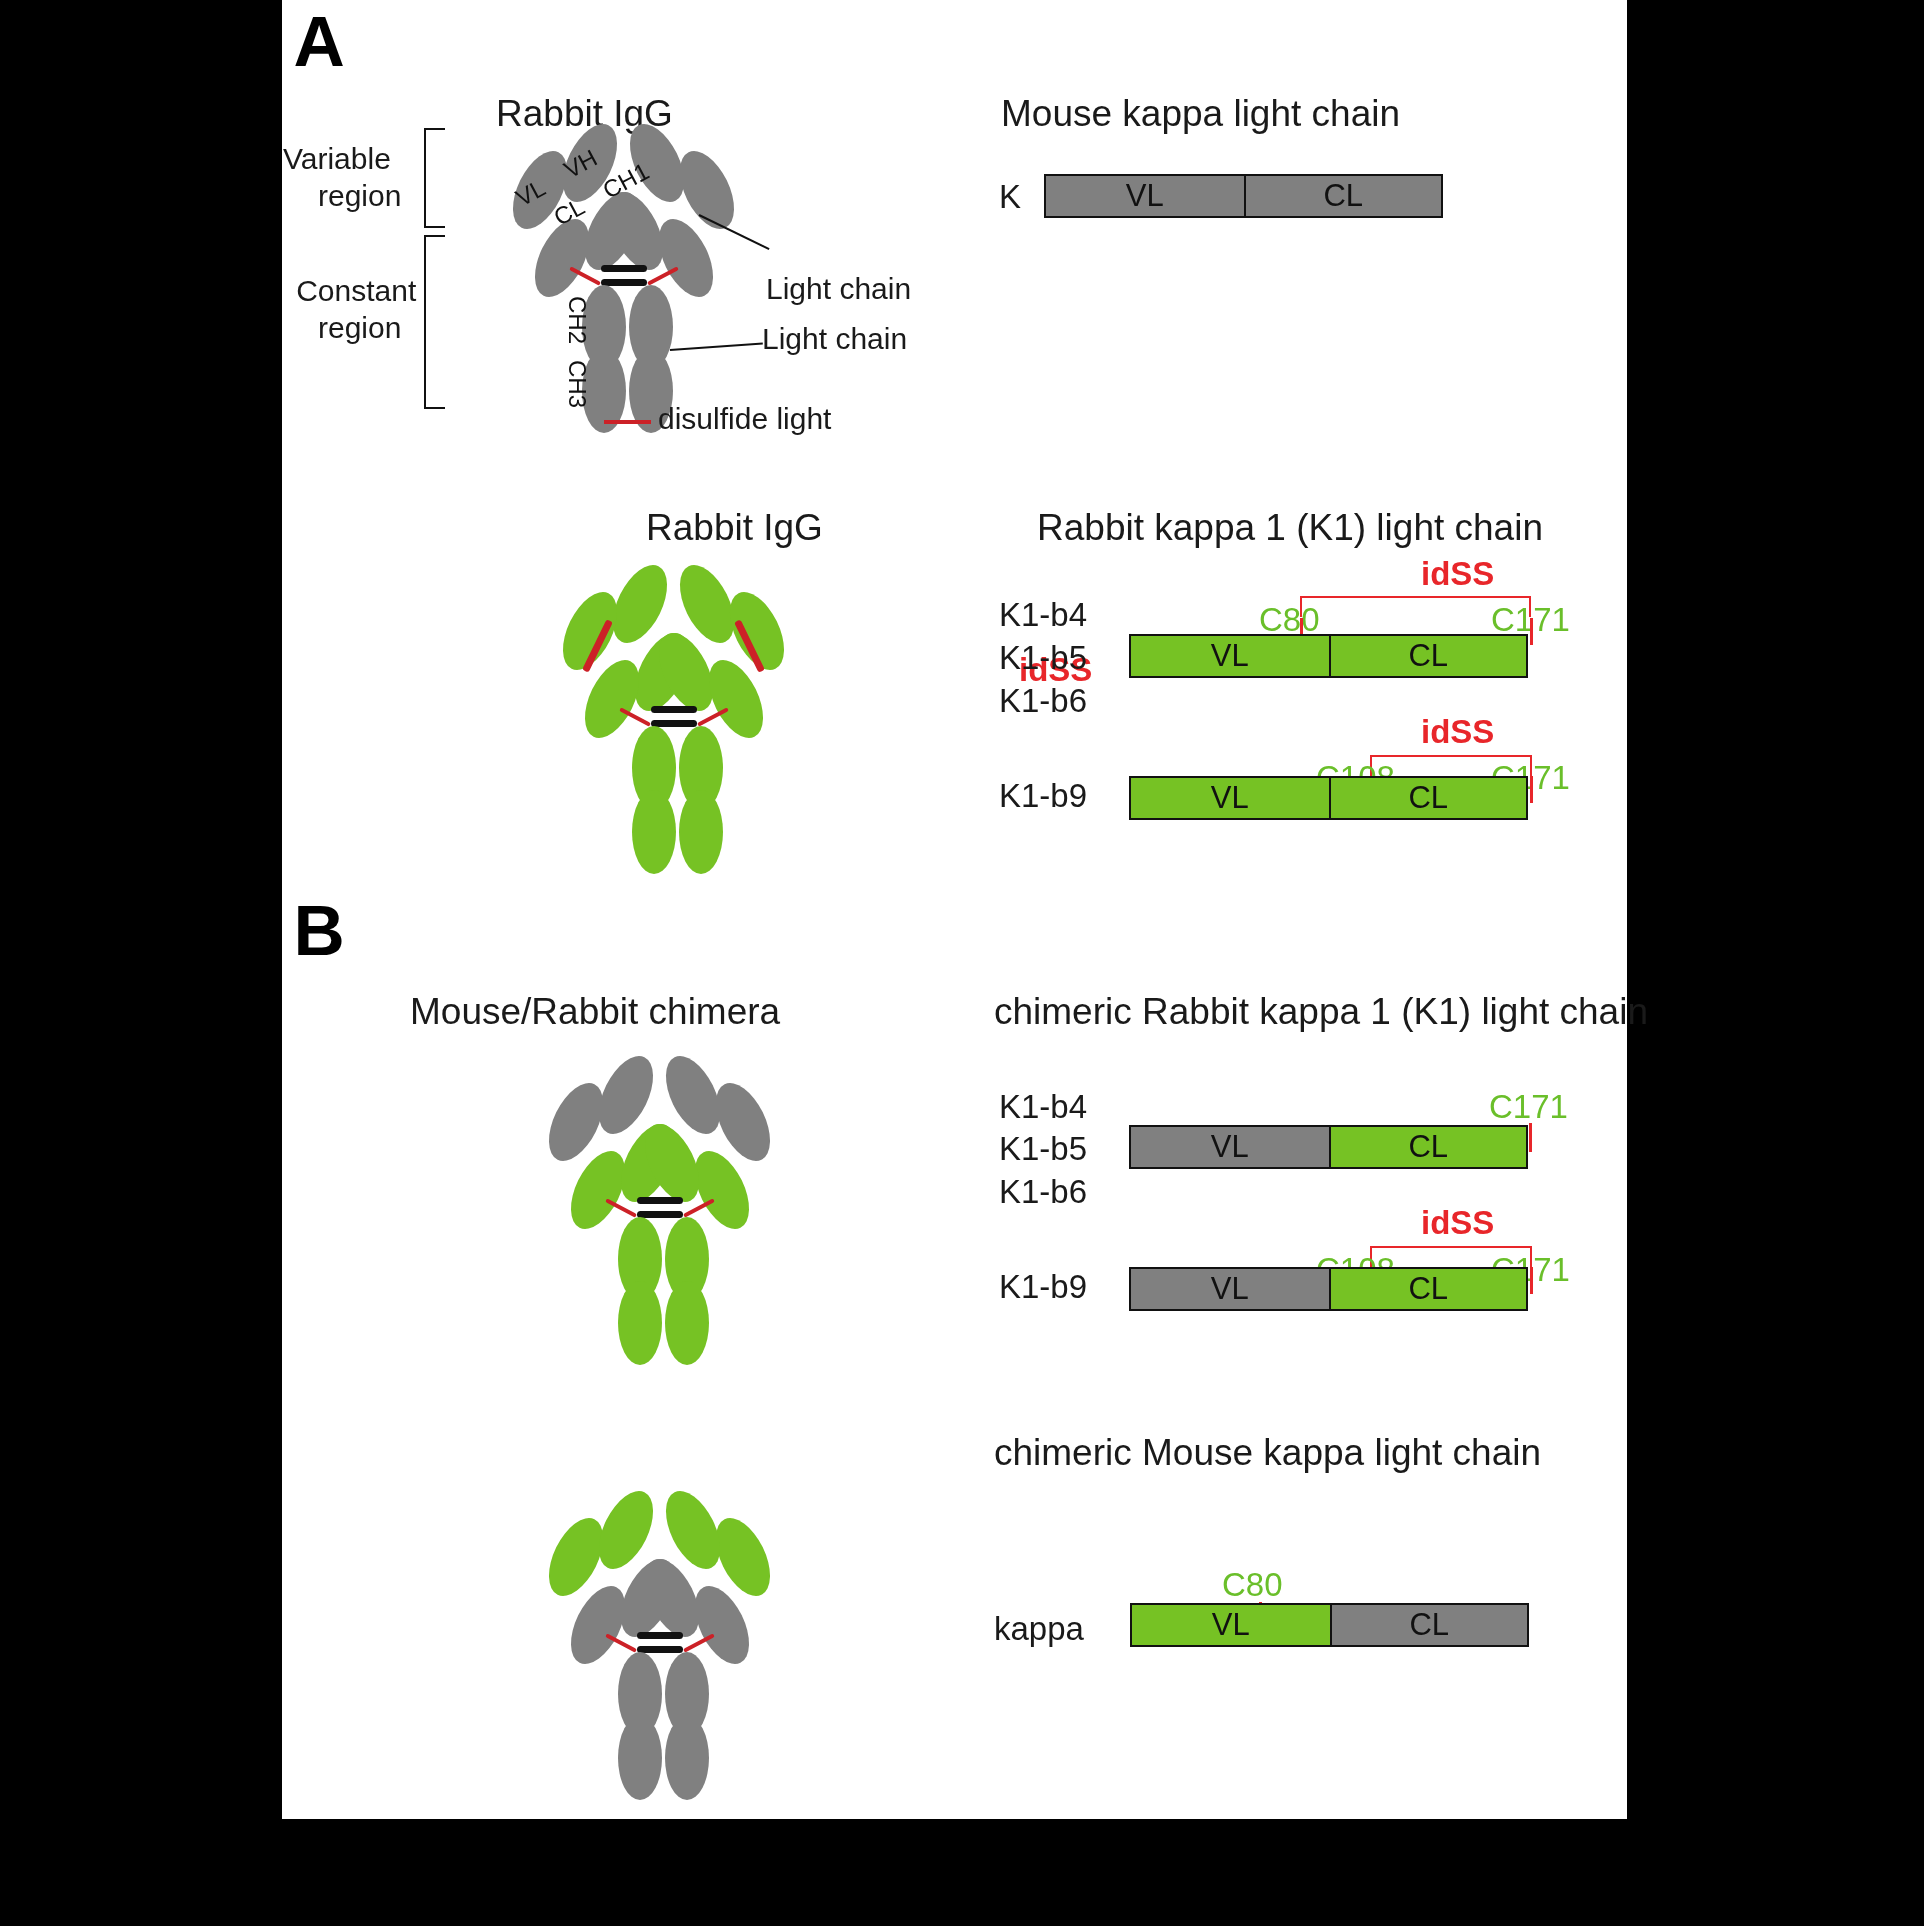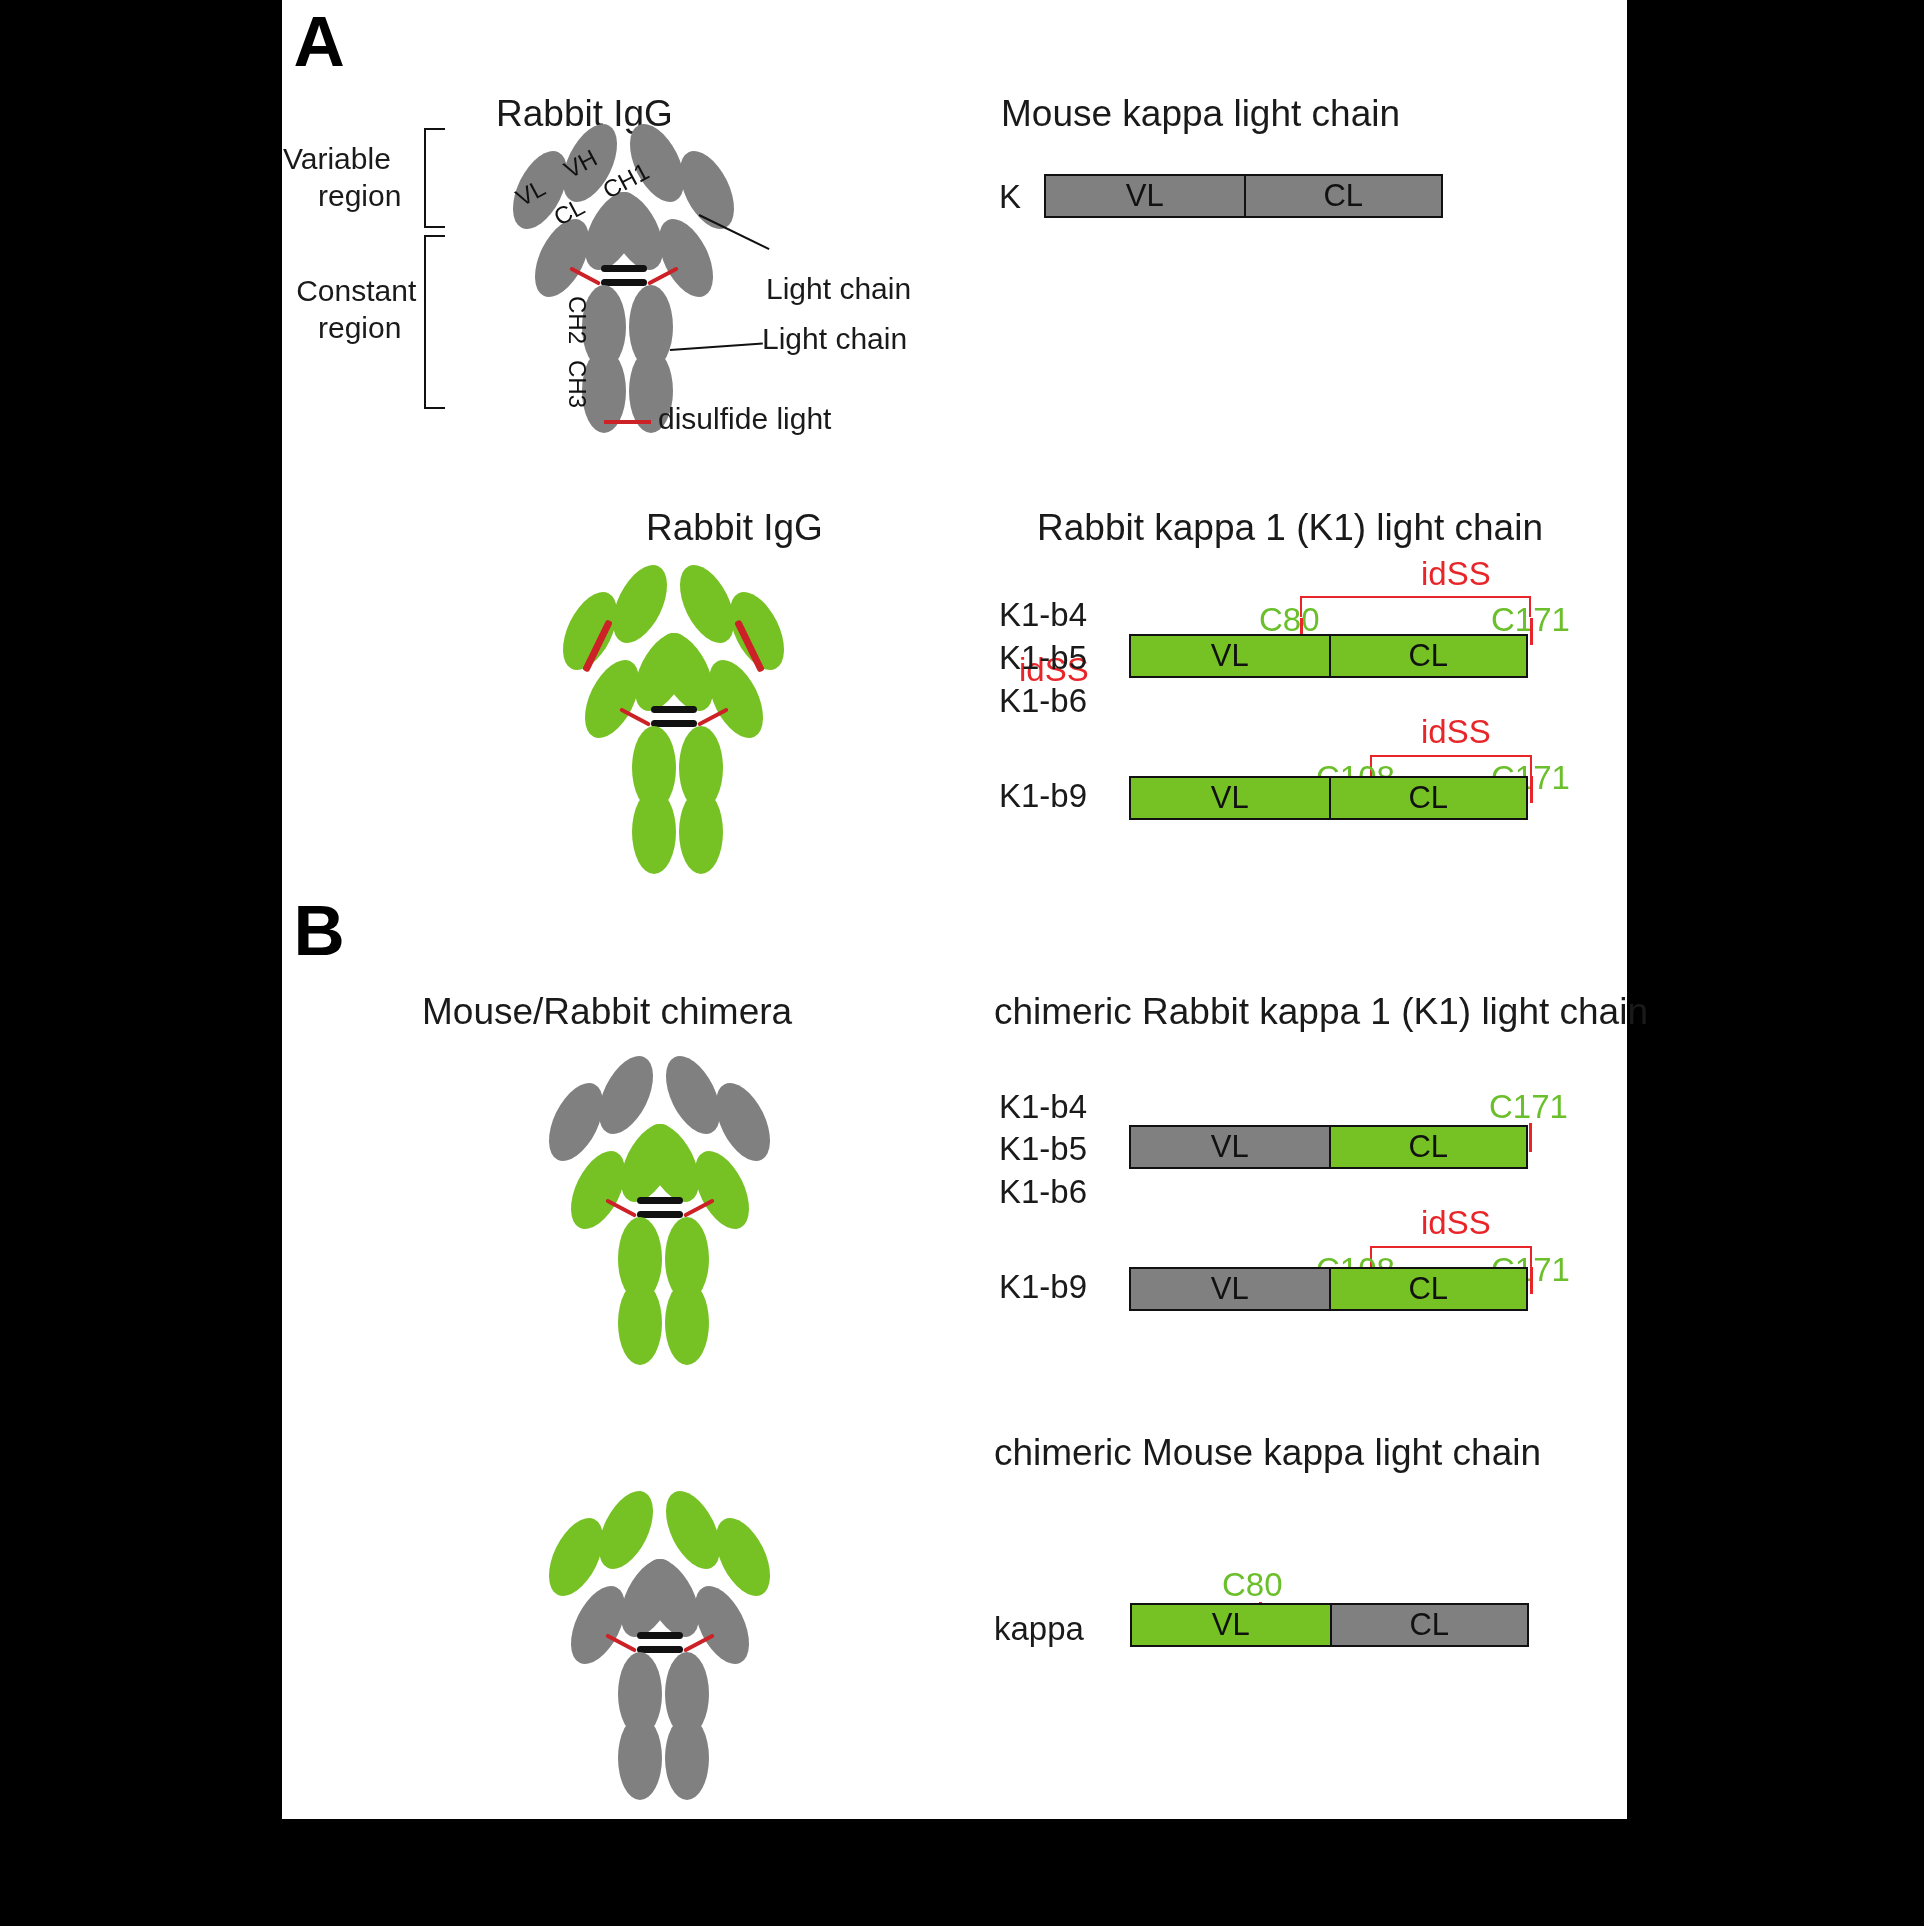--- a/index.html
+++ b/index.html
@@ -46,20 +46,21 @@
   }
   .green-txt {
     font-size: 33px;
     color: #6abf2a;
     white-space: nowrap;
   }
   .red-txt {
     font-size: 33px;
     color: #e8262a;
     white-space: nowrap;
+    font-weight: bold;
   }
   
   .bar {
     position: absolute;
     height: 44px;
     border: 2.8px solid #111;
     box-sizing: border-box;
     display: flex;
   }
   .bar .seg {
@@ -248,21 +249,21 @@
   <div class="abs tick" style="left:1248px; top:776px; height:27px;"></div>
 
   <div class="abs label" style="left:717px; top:777px;">K1-b9</div>
   <div class="bar" style="left:847px; top:776px; width:399px;">
     <div class="seg green">VL</div>
     <div class="seg green">CL</div>
   </div>
 
   <div class="abs panel-letter" style="left:11.4px; top:895px;">B</div>
 
-  <div class="abs title" style="left:140px; top:991px;">Mouse/Rabbit chimera</div>
+  <div class="abs title" style="left:128px; top:991px;">Mouse/Rabbit chimera</div>
 
   <div class="ig" style="left:214px; top:1046px; width:327px; height:299px;">
 
     <div class="dom dom-grey" style="left:58px; top:34px; width:44px; height:84px; transform:rotate(26deg);"></div>
     <div class="dom dom-green" style="left:80px; top:102px; width:44px; height:84px; transform:rotate(26deg);"></div>
     <div class="dom dom-grey" style="left:108px; top:7.1px; width:44px; height:84px; transform:rotate(26deg);"></div>
     <div class="dom dom-green" style="left:130px; top:75px; width:44px; height:84px; transform:rotate(26deg);"></div>
 
     <div class="dom dom-grey" style="left:225px; top:34px; width:44px; height:84px; transform:rotate(-26deg);"></div>
     <div class="dom dom-green" style="left:204px; top:102px; width:44px; height:84px; transform:rotate(-26deg);"></div>

